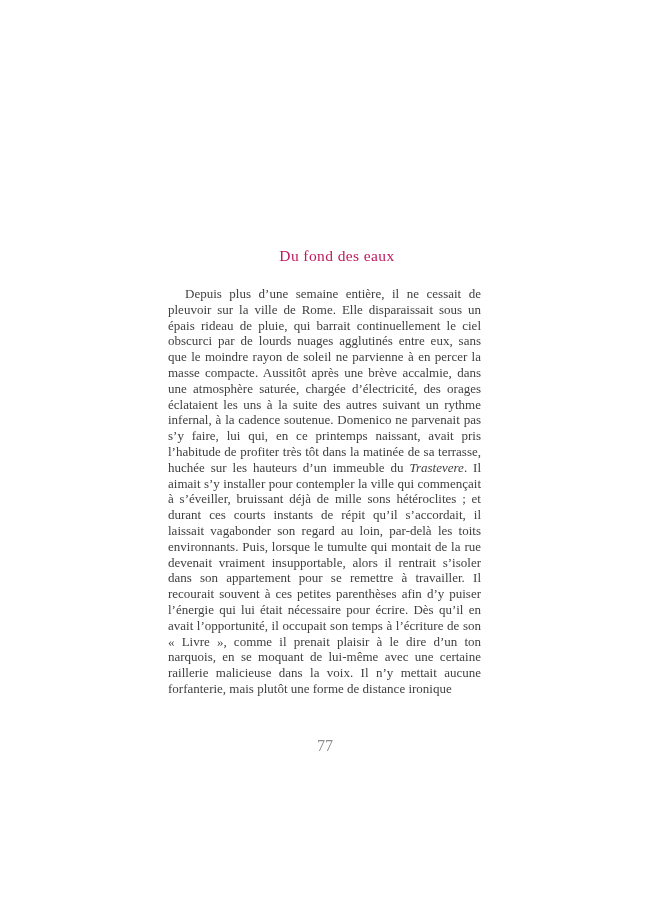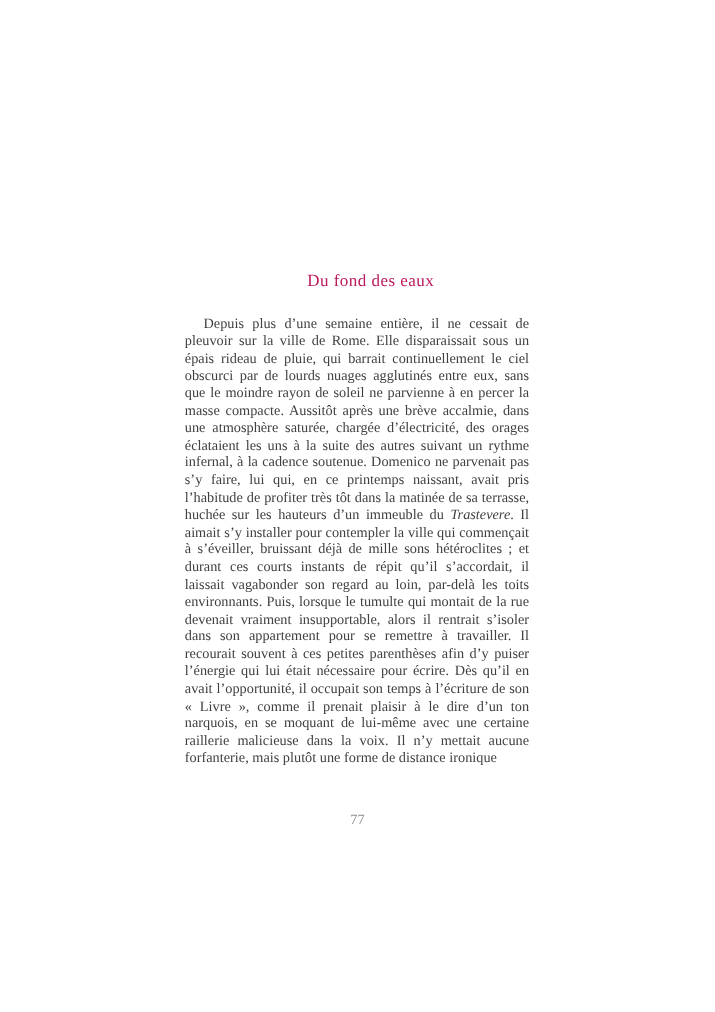--- a/index.html
+++ b/index.html
@@ -45,21 +45,21 @@
     }
     .paragraph .italic-term {
       font-style: italic;
     }
     .page-number {
       position: absolute;
       top: 737px;
       left: 0;
       width: 100%;
       text-align: center;
-      font-size: 13px;
+      font-size: 16px;
       color: #8c8c8c;
     }
   </style>
 </head>
 <body>
 
 <div class="page">
 
   <h1 class="chapter-title">Du fond des eaux</h1>
 

